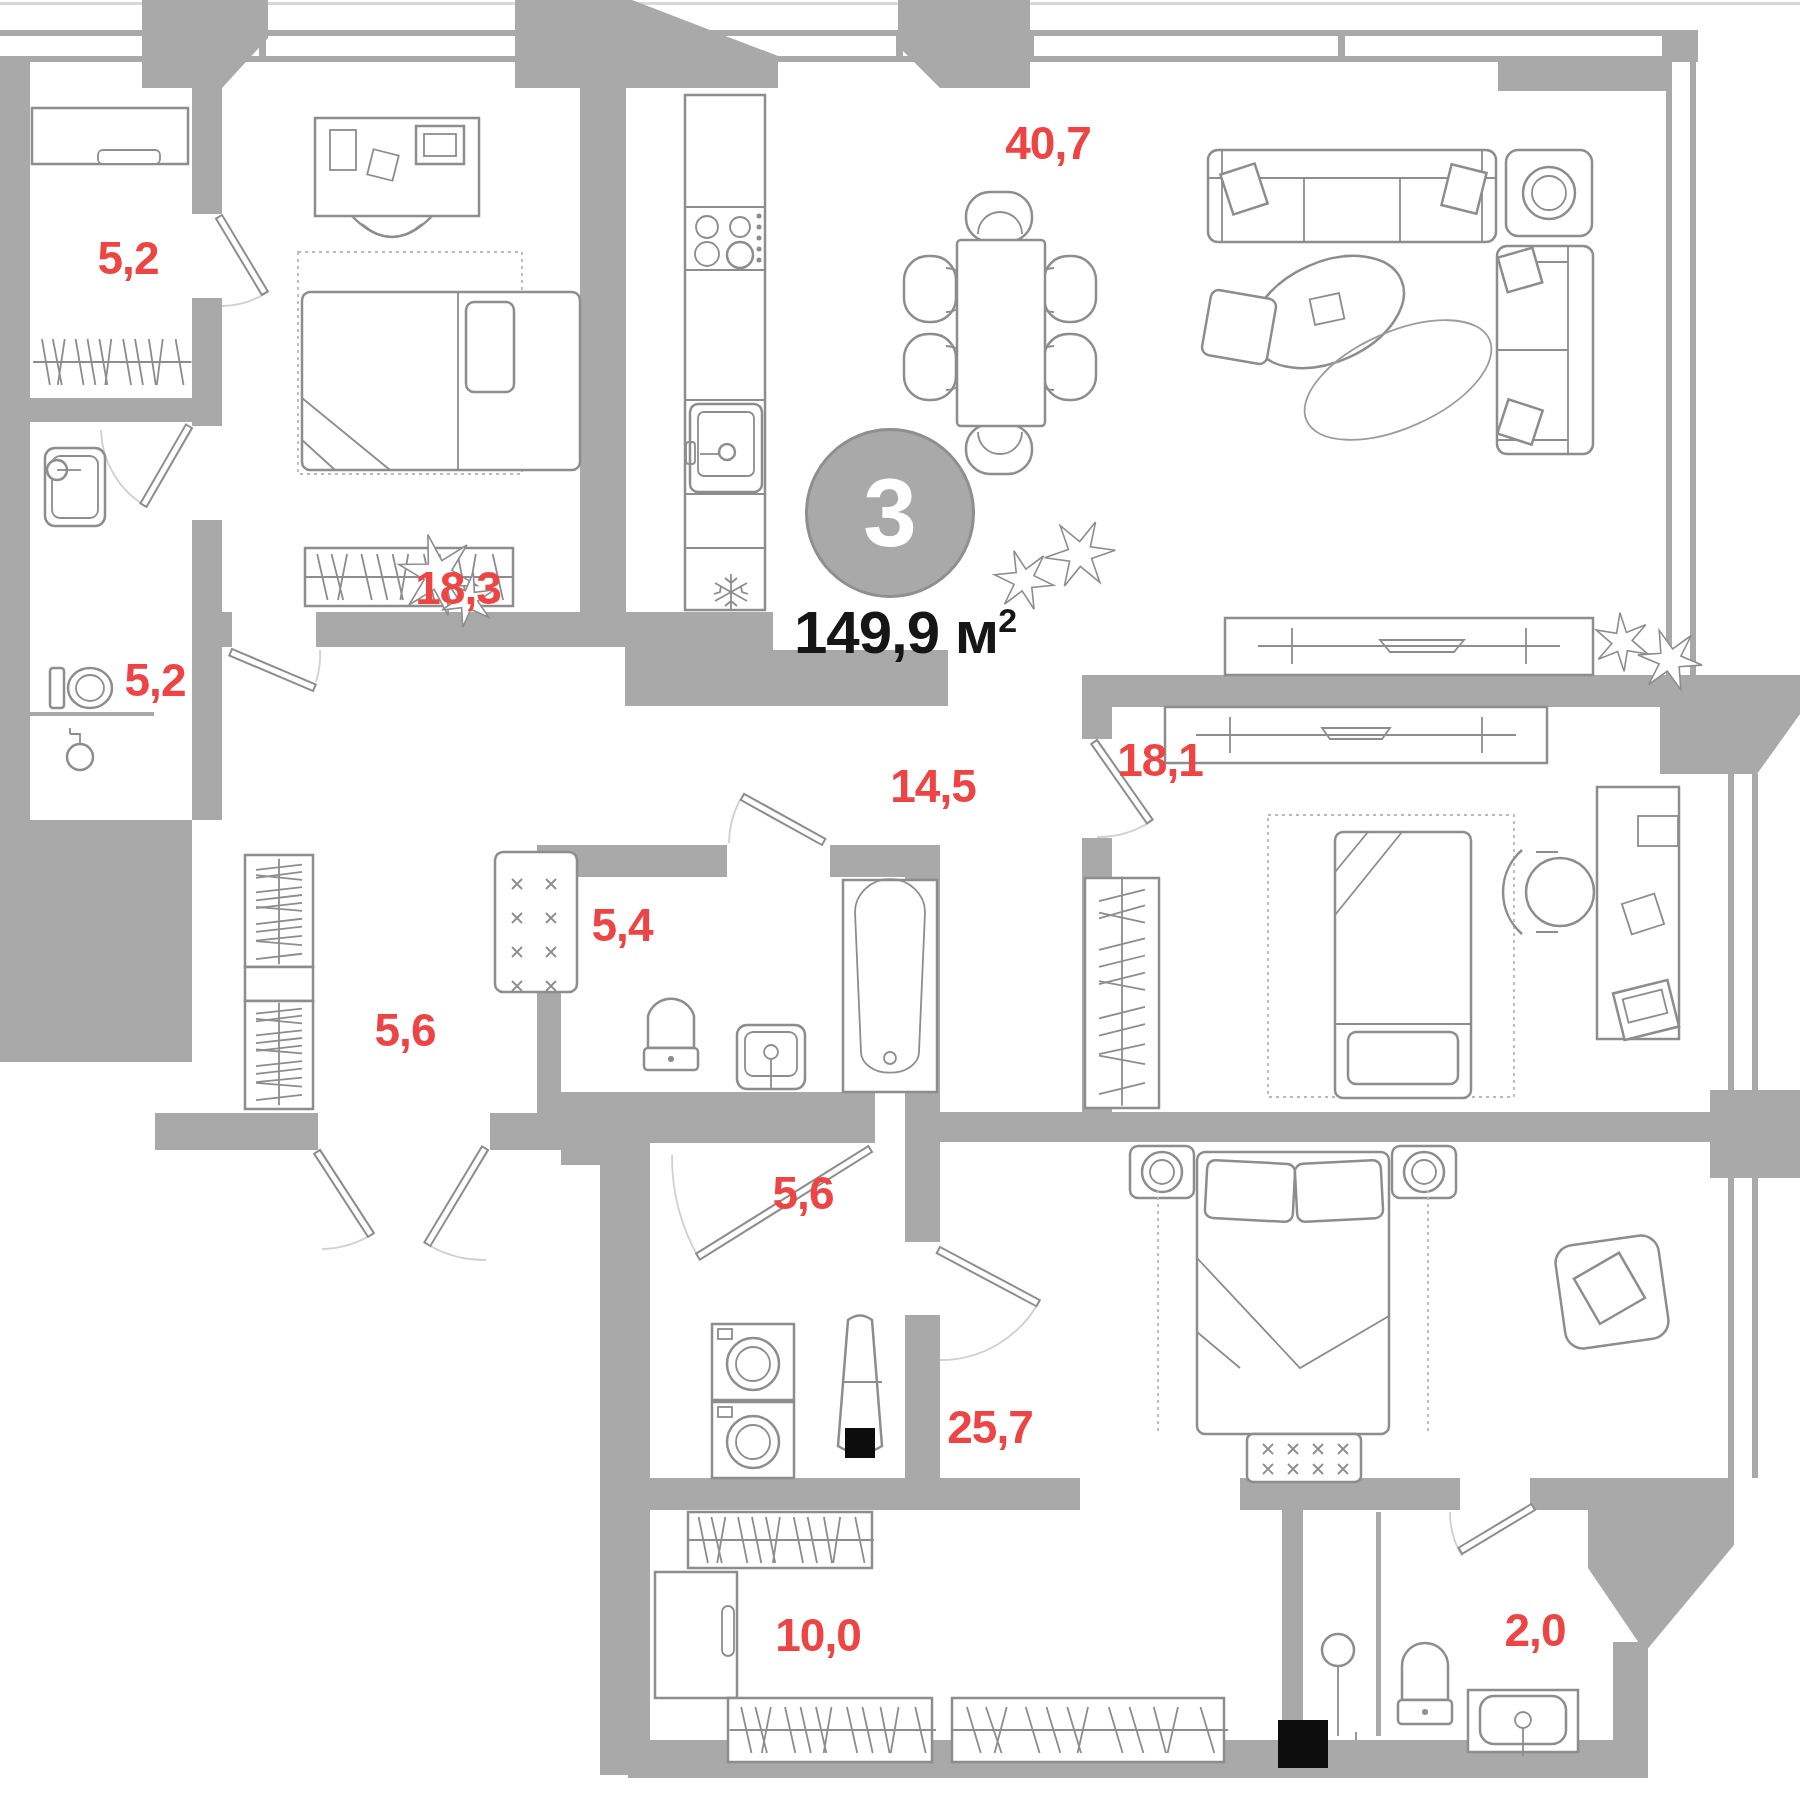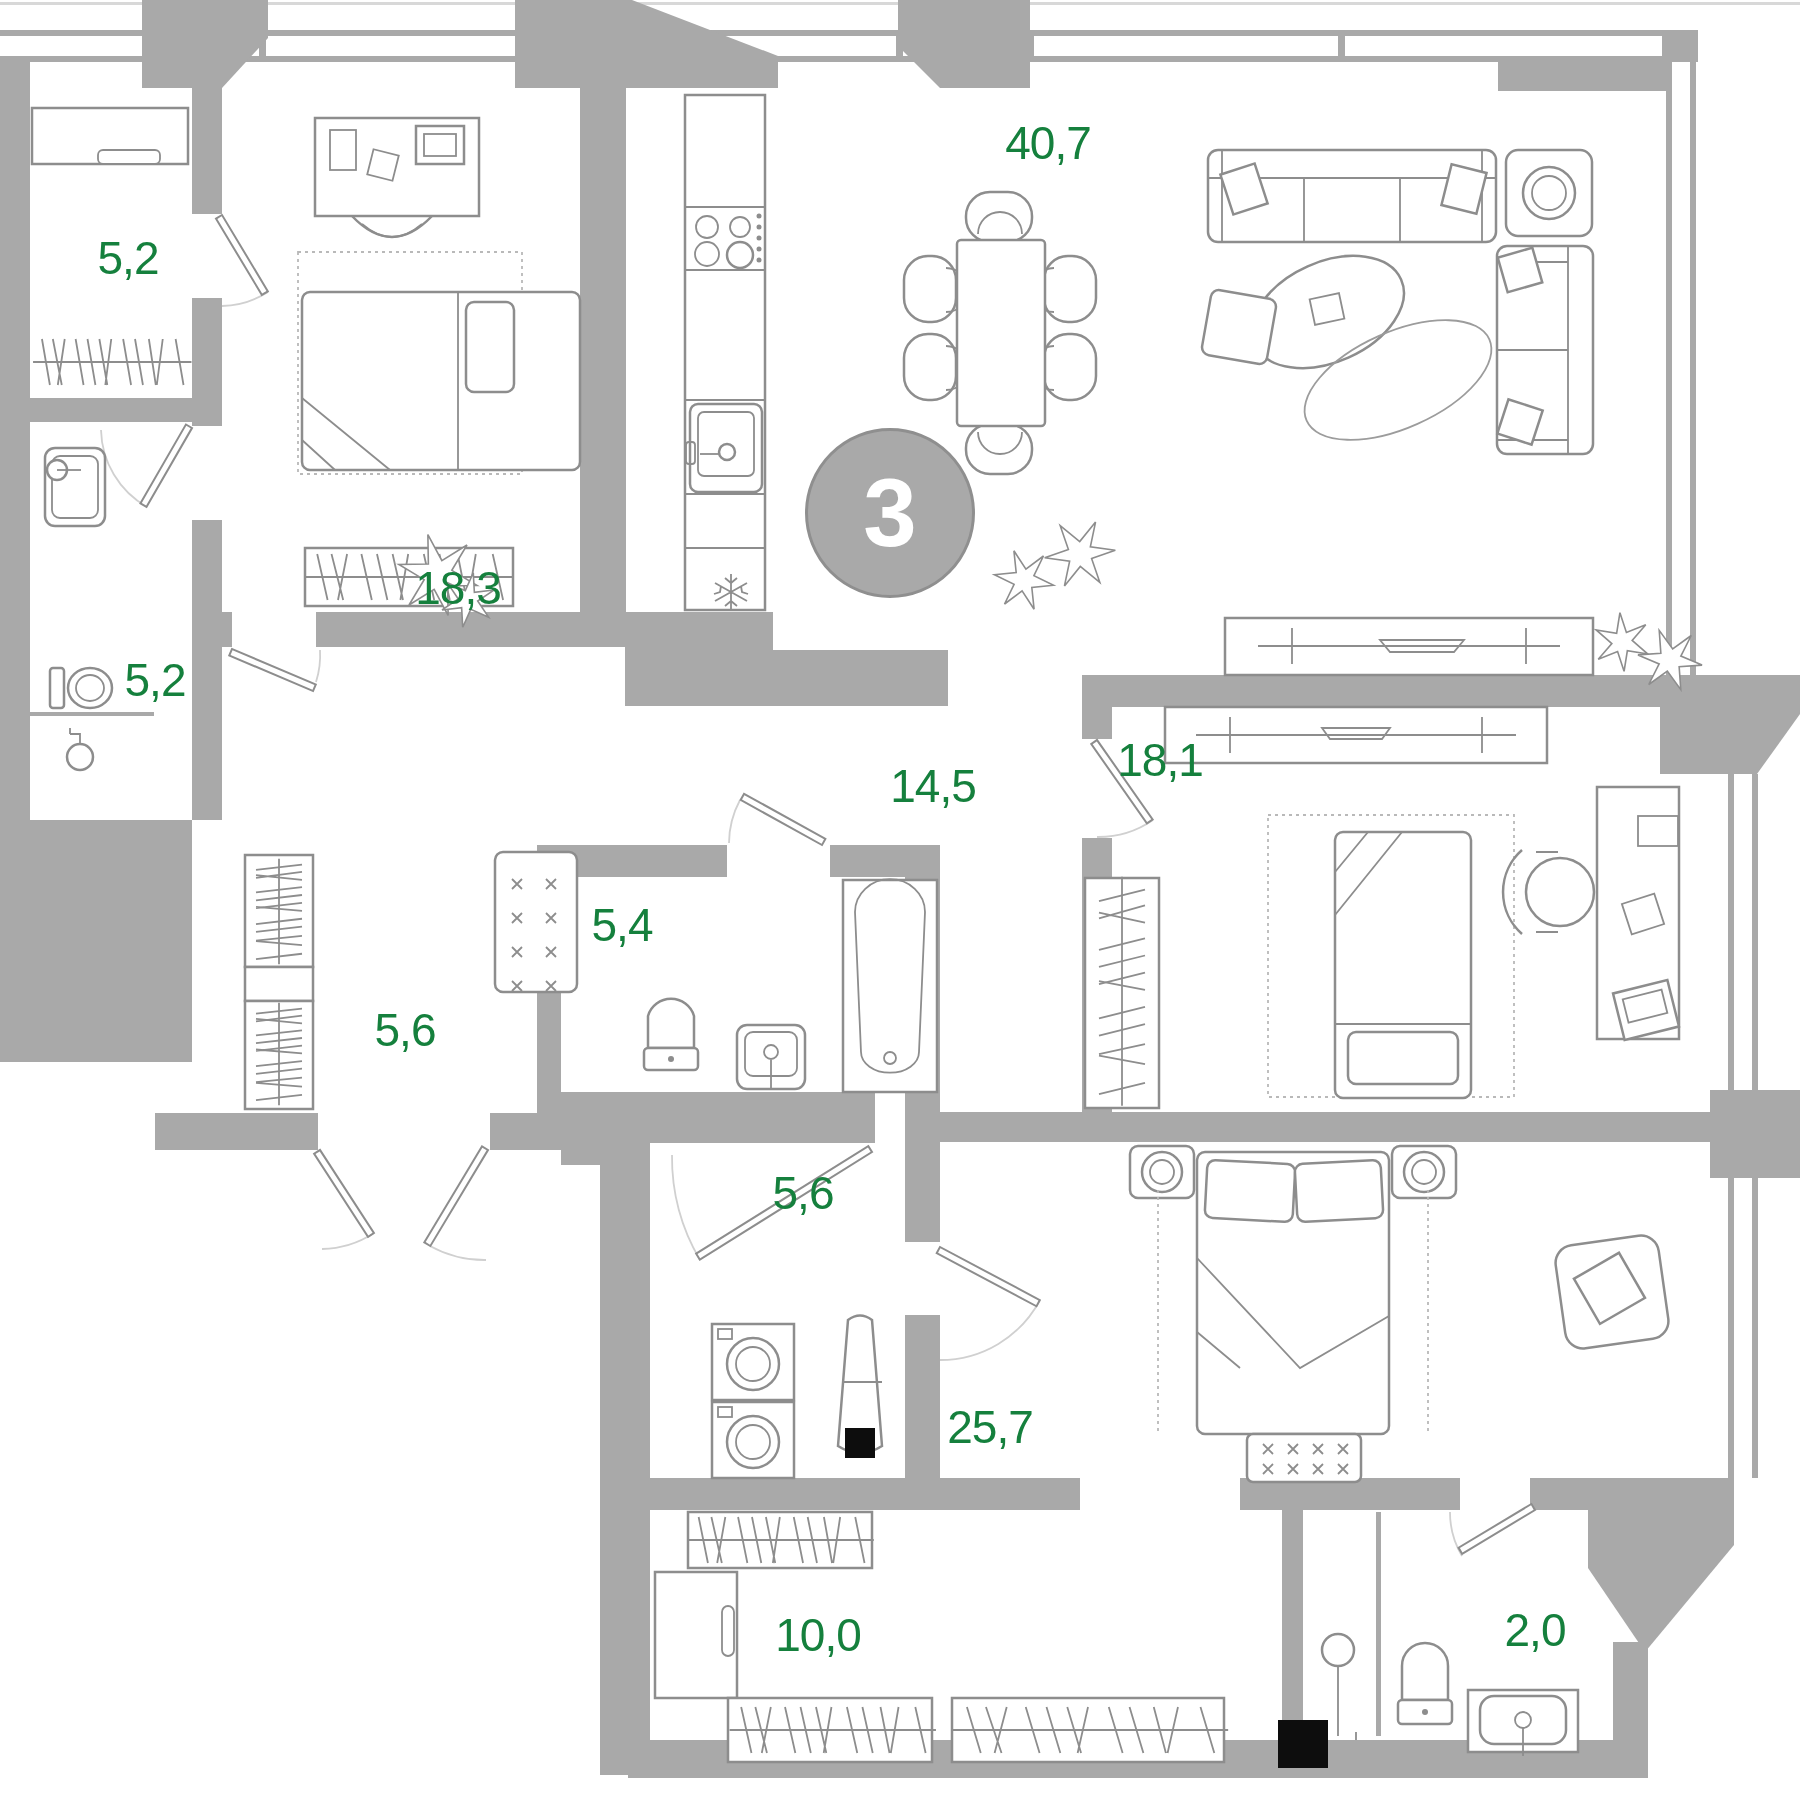--- a/index.html
+++ b/index.html
@@ -6,22 +6,22 @@
   #stage{position:relative;width:1800px;height:1800px;background:#fff;overflow:hidden;
          font-family:"Liberation Sans","DejaVu Sans",sans-serif;}
   #plan-svg{position:absolute;left:0;top:0;}
   .o{fill:#fff;stroke:#8d8d8d;stroke-width:2.5;}
   .l{fill:none;stroke:#8d8d8d;stroke-width:2.5;}
   .t{stroke-width:1.8;}
   .dash{fill:none;stroke:#b9b9b9;stroke-width:1.8;stroke-dasharray:3 4;}
   .arc{fill:none;stroke:#d0d0d0;stroke-width:1.8;}
   .leaf{fill:#fff;stroke:#8d8d8d;stroke-width:2;}
   .wall{fill:#a9a9a9;stroke:none;}
-  .area-label{position:absolute;transform:translate(-50%,-50%);font-size:46px;font-weight:400;
-              color:#15803d;letter-spacing:-1px;white-space:nowrap;}
+  .area-label{position:absolute;transform:translate(-50%,-50%);font-size:46px;font-weight:700;
+              color:#ef4444;letter-spacing:-1px;white-space:nowrap;}
   #rooms-badge{position:absolute;left:890px;top:513px;width:164px;height:164px;border-radius:50%;
                background:#a9a9a9;border:3px solid #8f8f8f;transform:translate(-50%,-50%);
                display:flex;align-items:center;justify-content:center;
                color:#fff;font-size:96px;font-weight:700;}
   #total-area{position:absolute;left:905px;top:632px;transform:translate(-50%,-50%);
               font-size:60px;font-weight:700;color:#161616;letter-spacing:-1px;white-space:nowrap;}
   #total-area sup{font-size:34px;}
 </style>
 </head>
 <body>
@@ -425,13 +425,14 @@
   <div class="area-label" style="left:622px;top:925px">5,4</div>
   <div class="area-label" style="left:405px;top:1030px">5,6</div>
   <div class="area-label" style="left:1160px;top:760px">18,1</div>
   <div class="area-label" style="left:803px;top:1193px">5,6</div>
   <div class="area-label" style="left:990px;top:1427px">25,7</div>
   <div class="area-label" style="left:818px;top:1635px">10,0</div>
   <div class="area-label" style="left:1535px;top:1630px">2,0</div>
 
   <div id="rooms-badge">3</div>
 
+  <div id="total-area"><span>149,9</span><span> м</span><sup>2</sup></div>
 </div>
 
 </body></html>

